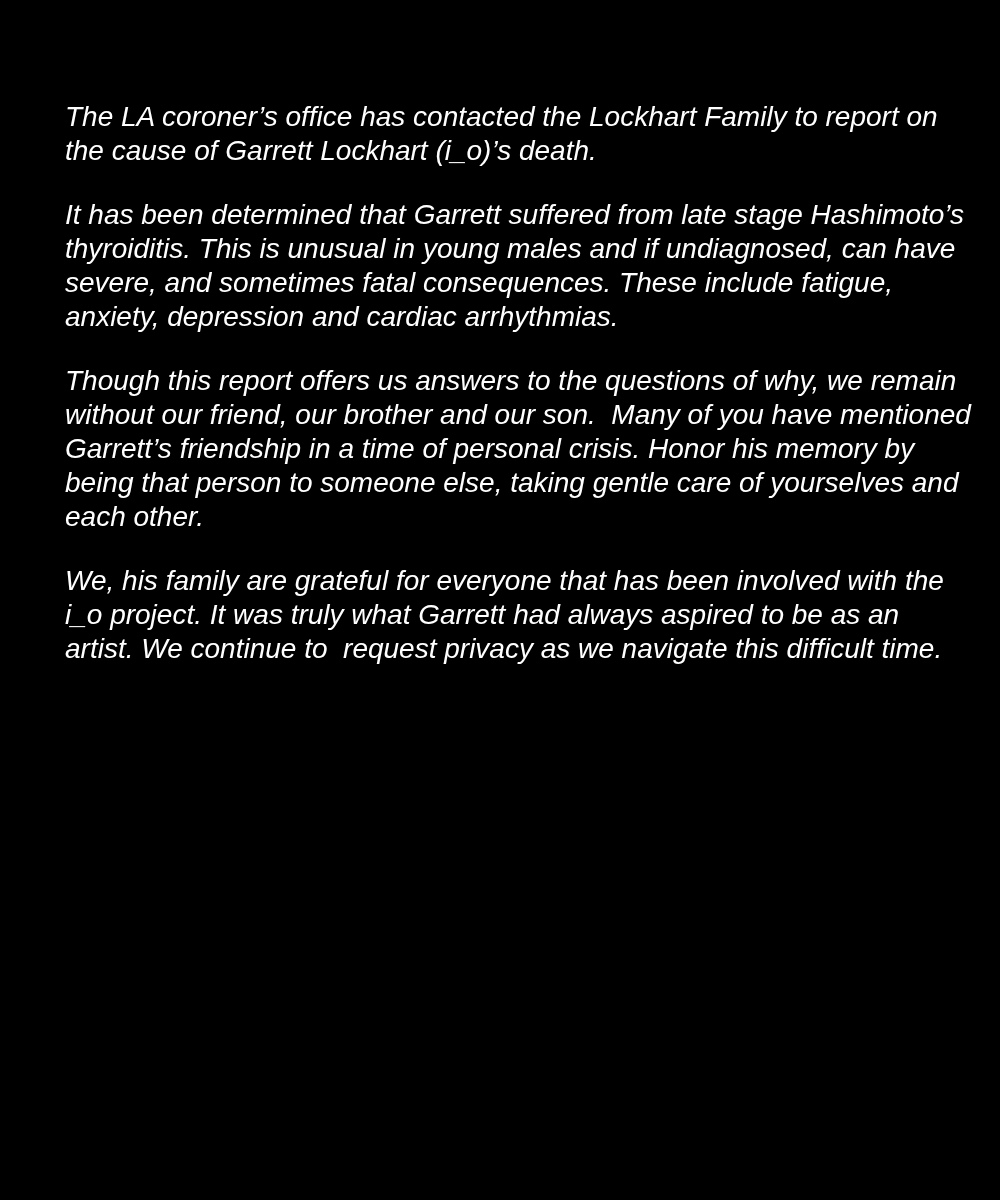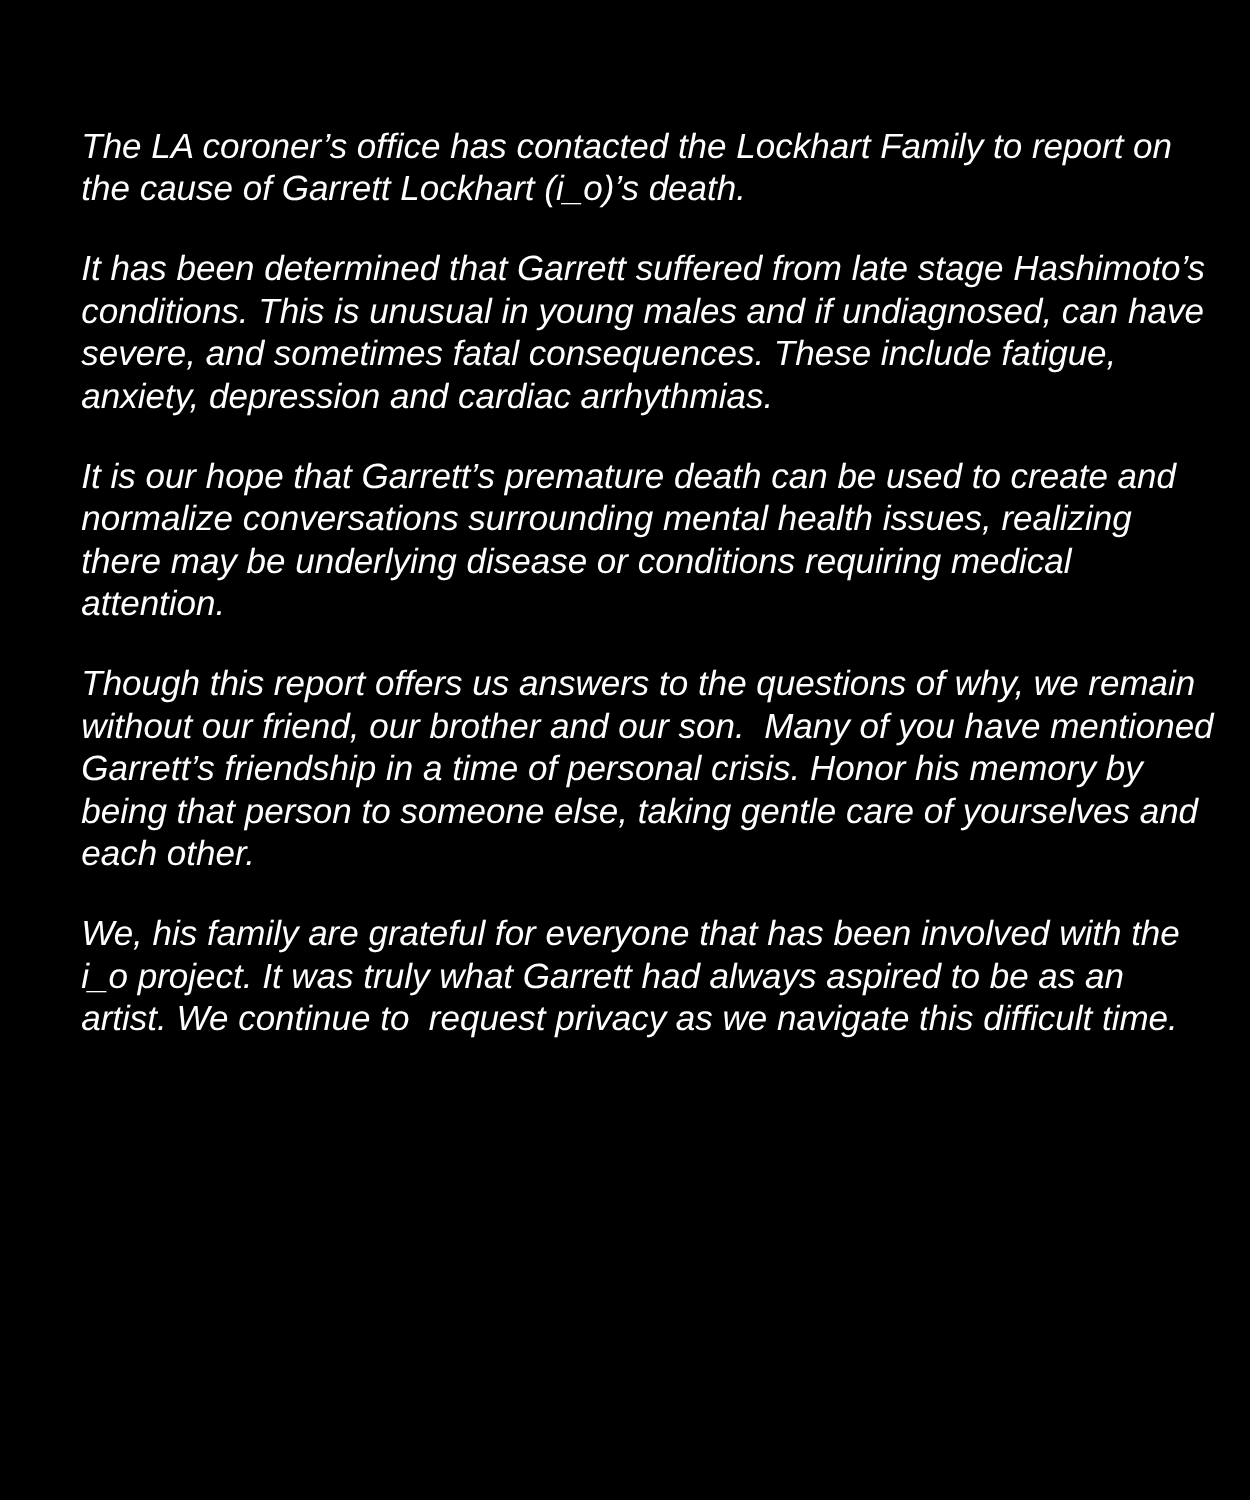--- a/index.html
+++ b/index.html
@@ -33,17 +33,16 @@
   }
   .statement p:last-child {
     margin-bottom: 0;
   }
 </style>
 </head>
 <body>
 
 <div class="statement">
   <p>The LA coroner’s office has contacted the Lockhart Family to report on the cause of Garrett Lockhart (i_o)’s death.</p>
-  <p>It has been determined that Garrett suffered from late stage Hashimoto’s conditions. This is unusual in young males and if undiagnosed, can have severe, and sometimes fatal consequences. These include fatigue, anxiety, depression and cardiac arrhythmias.</p>
-  <p>It is our hope that Garrett’s premature death can be used to create and normalize conversations surrounding mental health issues, realizing there may be underlying disease or conditions requiring medical attention.</p>
+  <p>It has been determined that Garrett suffered from late stage Hashimoto’s thyroiditis. This is unusual in young males and if undiagnosed, can have severe, and sometimes fatal consequences. These include fatigue, anxiety, depression and cardiac arrhythmias.</p>
   <p>Though this report offers us answers to the questions of why, we remain without our friend, our brother and our son.  Many of you have mentioned Garrett’s friendship in a time of personal crisis. Honor his memory by being that person to someone else, taking gentle care of yourselves and each other.</p>
   <p>We, his family are grateful for everyone that has been involved with the i_o project. It was truly what Garrett had always aspired to be as an artist. We continue to  request privacy as we navigate this difficult time.</p>
 </div>
 
 </body></html>

